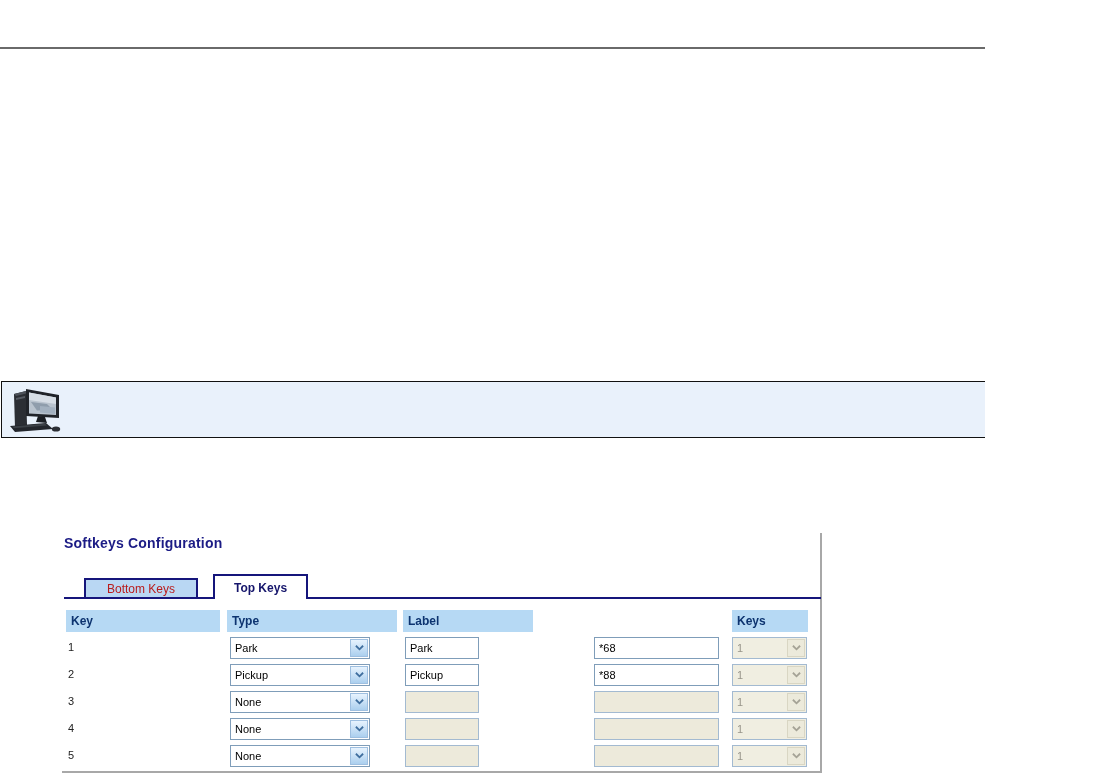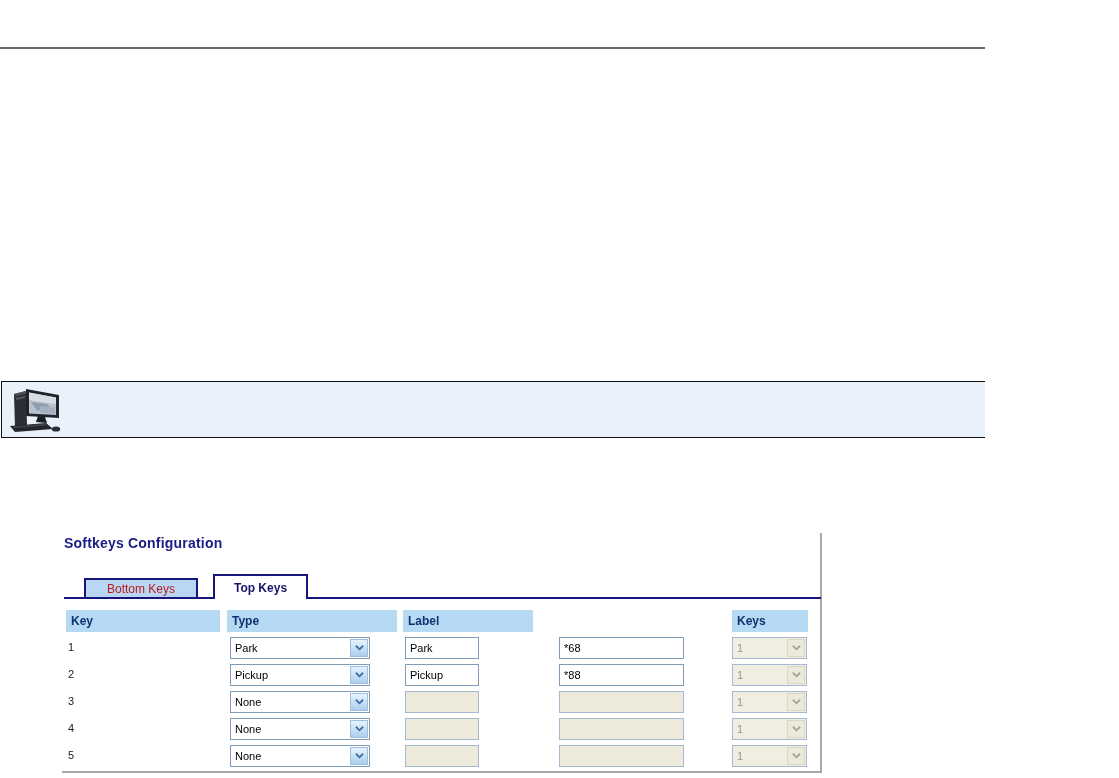--- a/index.html
+++ b/index.html
@@ -88,21 +88,21 @@
   .combo.disabled .arrow{
     background:#eceadb;border:1px solid #d9d6c3;
   }
   .txt{
     position:absolute;top:0;height:22px;box-sizing:border-box;
     border:1px solid #7f9db9;background:#fff;
     font-family:"Liberation Sans",sans-serif;font-size:11px;color:#000;
     padding:0 0 0 4px;outline:none;
   }
   .txt-label{left:405px;width:74px;}
-  .txt-value{left:559px;width:125px;}
+  .txt-value{left:594px;width:125px;}
   .txt.disabled{border-color:#a3bad1;background:#edeadb;}
 </style>
 </head>
 <body>
 
 <div class="page">
 
   <div class="top-rule"></div>
 
   <div class="note-box">

